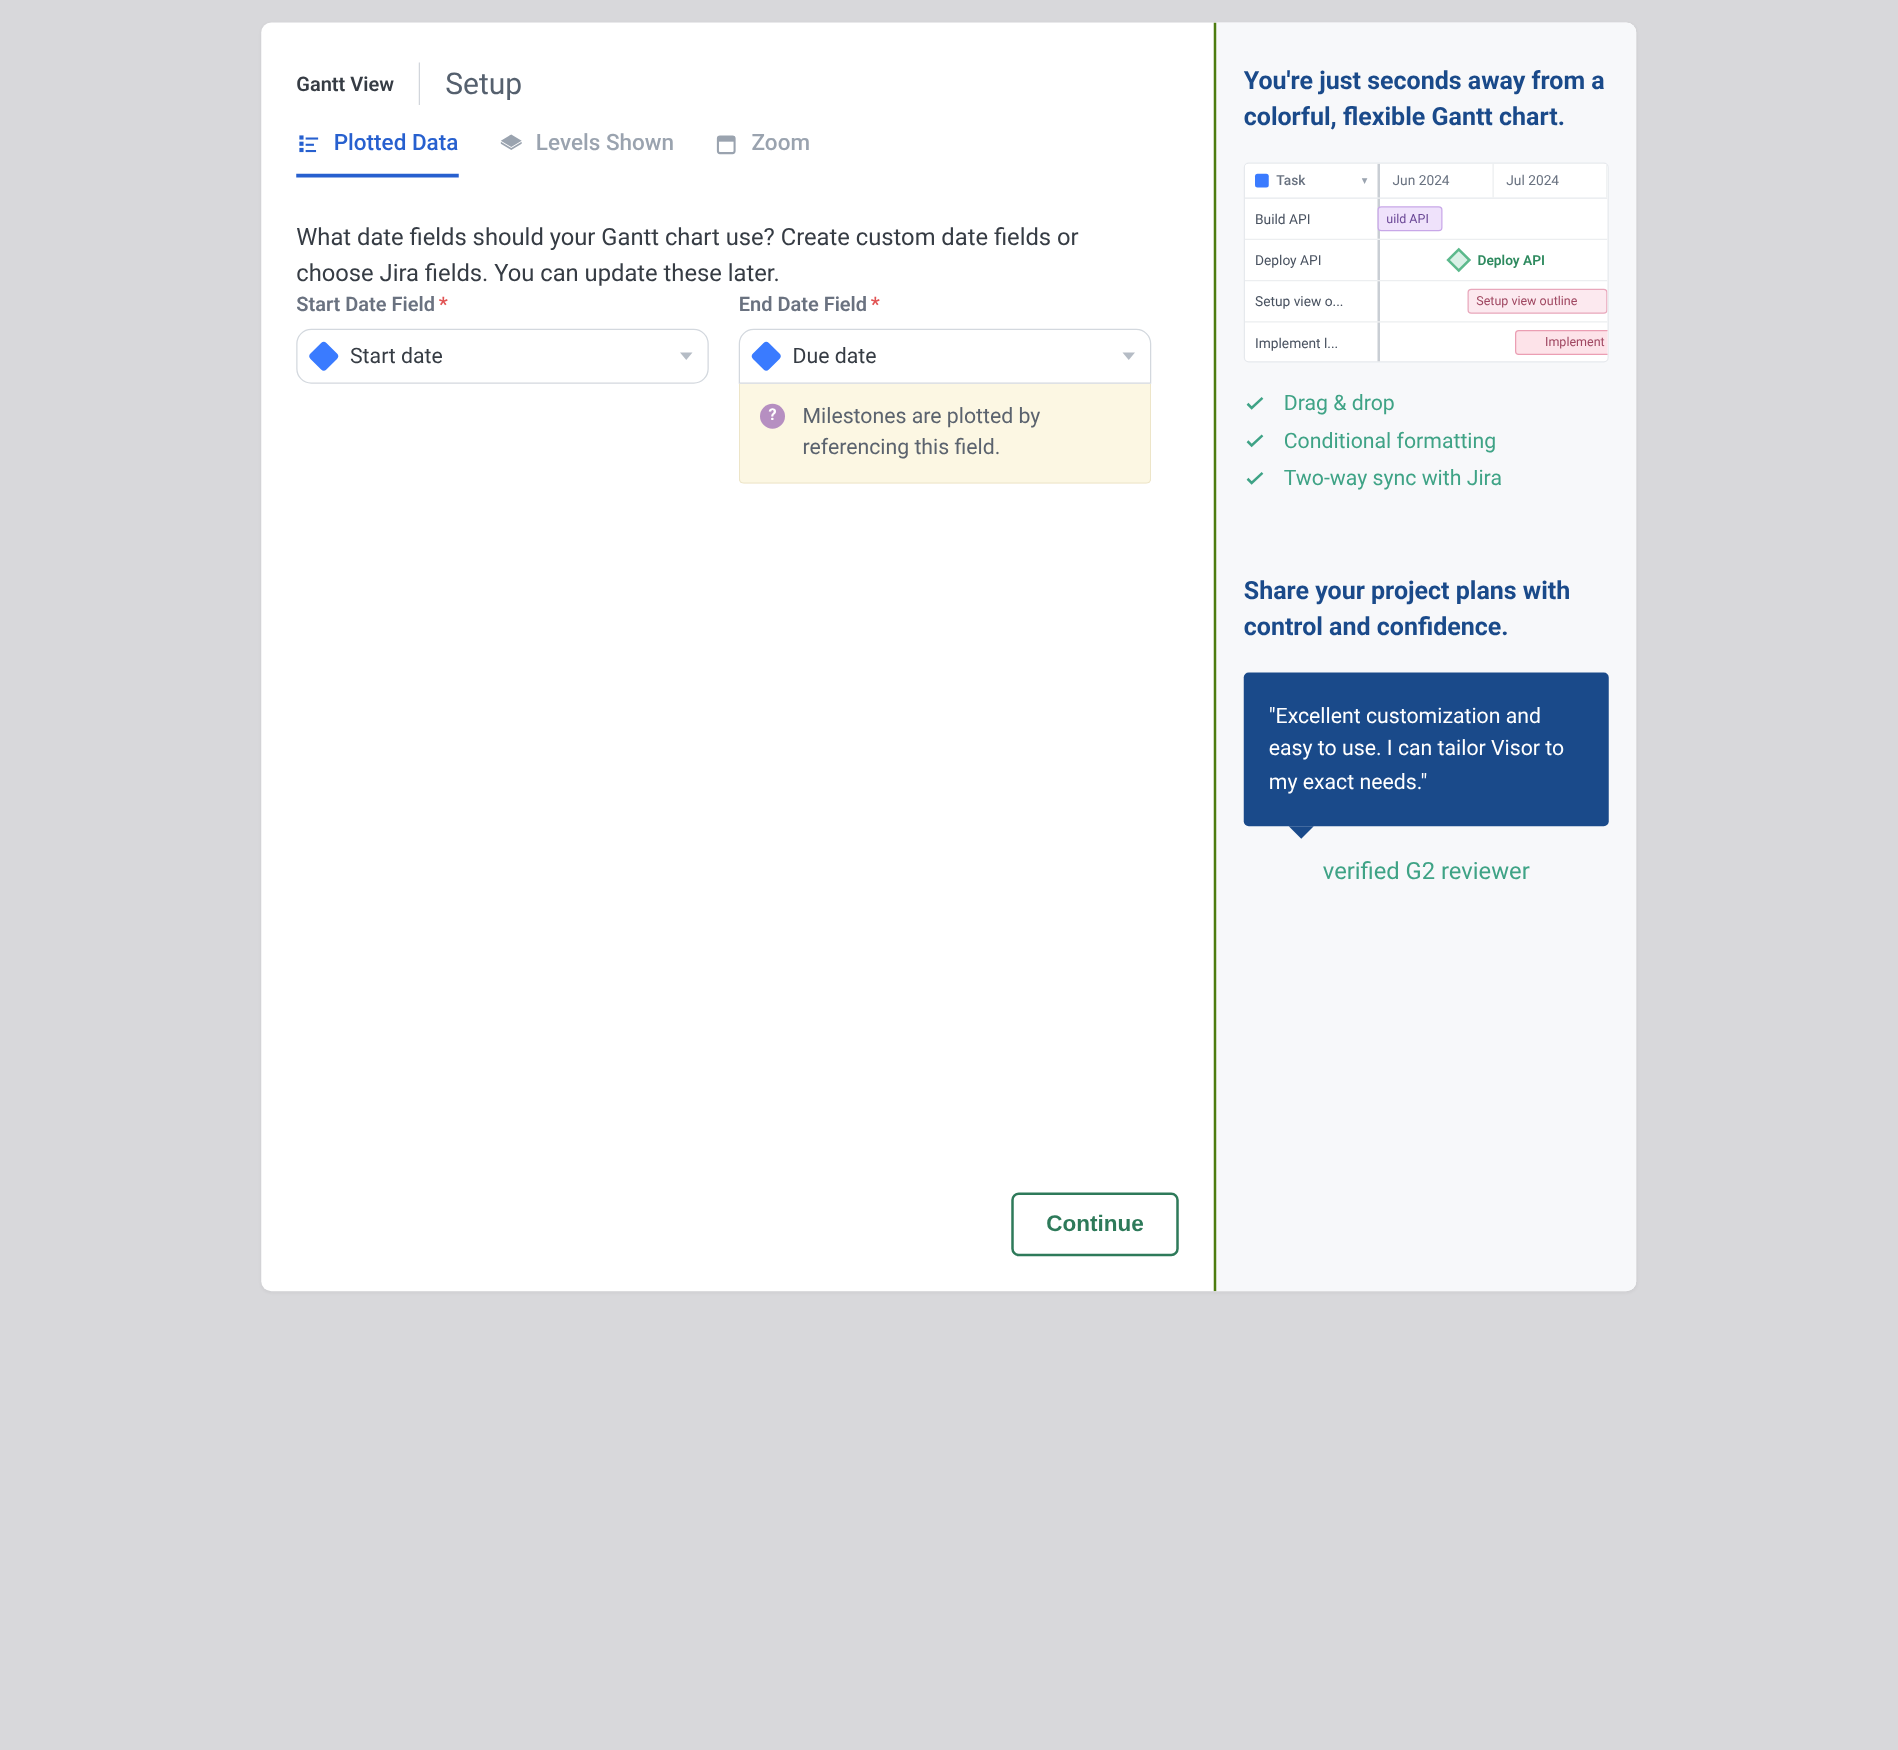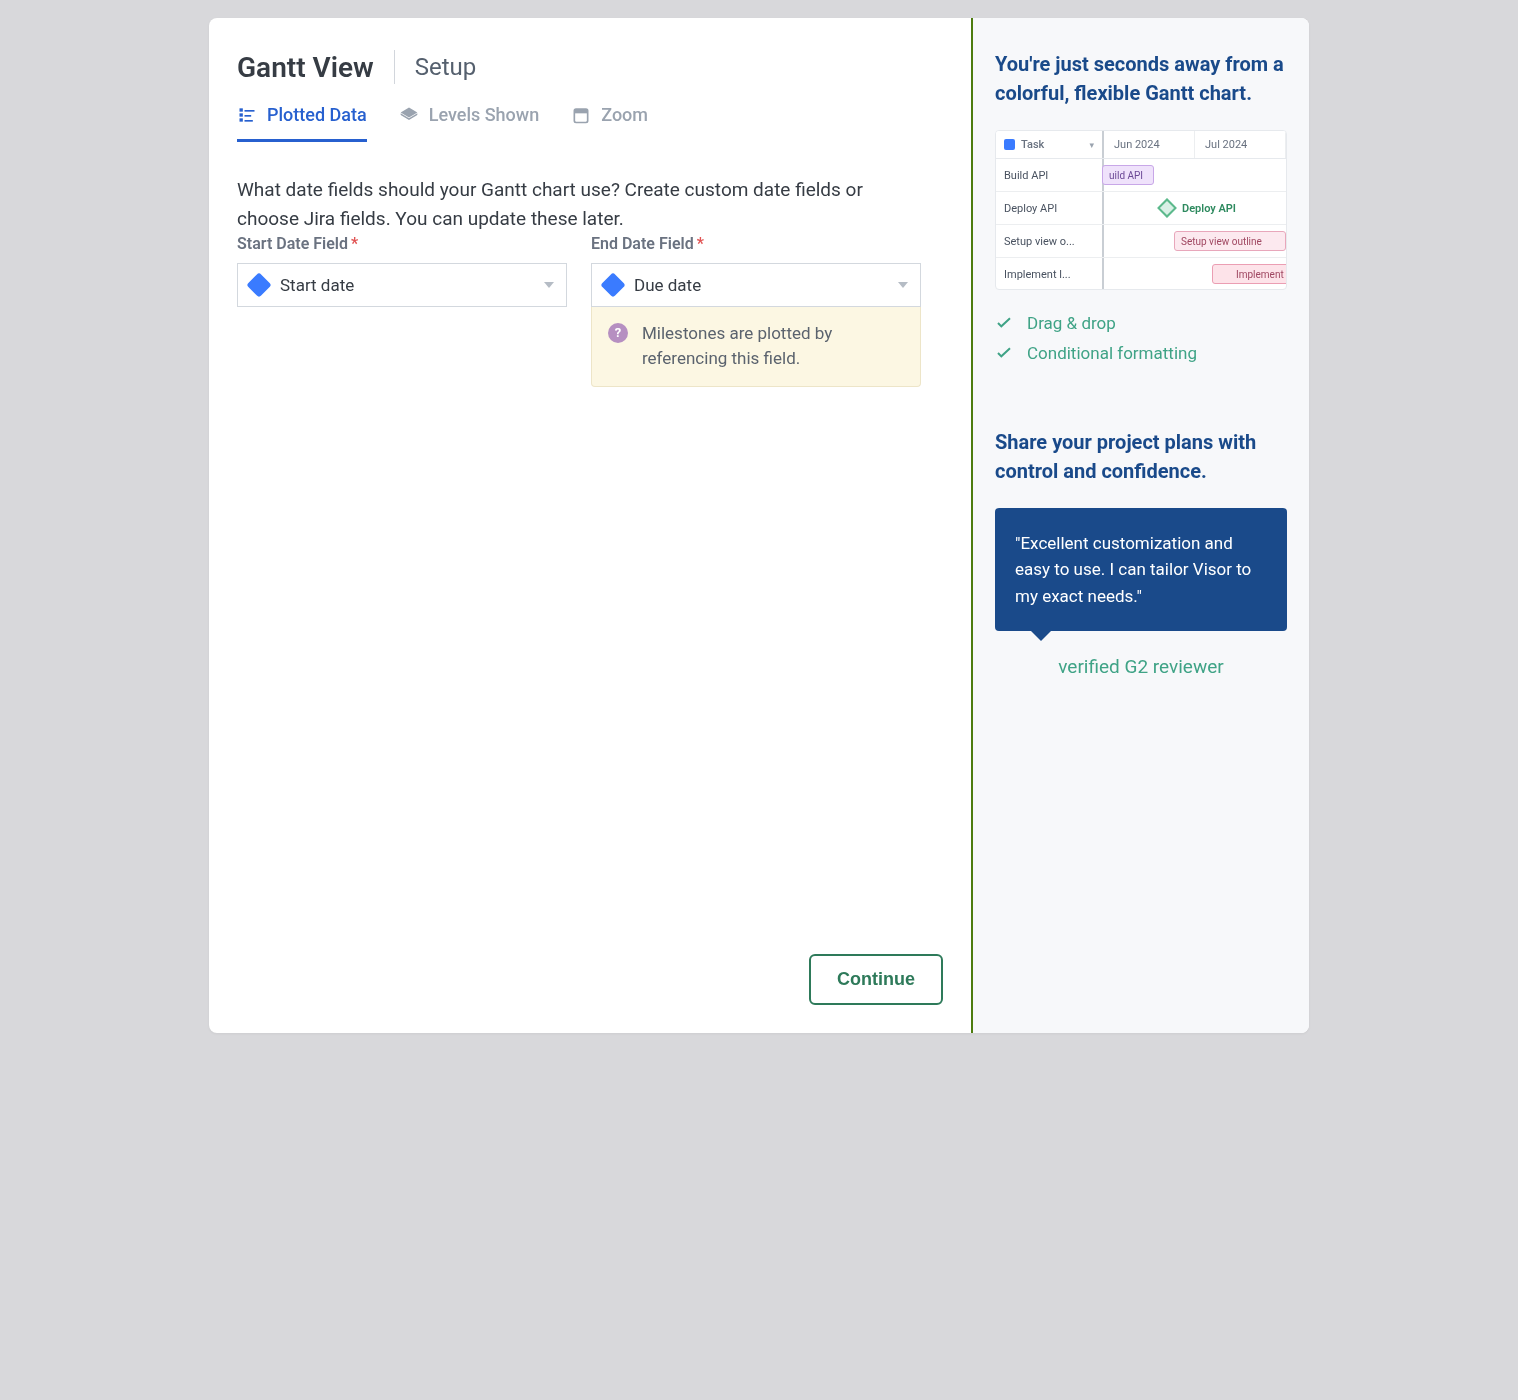--- a/index.html
+++ b/index.html
@@ -31,21 +31,21 @@
       padding: 32px 22px 28px 22px;
       border-left: 2px solid #4d7c0f;
     }
     .header-row {
       display: flex;
       align-items: center;
       gap: 20px;
       margin-bottom: 20px;
     }
     .header-title {
-      font-size: 28px;
+      font-size: 16px;
       font-weight: 600;
       color: #363c44;
     }
     .divider-v {
       width: 1px;
       height: 34px;
       background: #d2d6dc;
     }
     .header-sub {
       font-size: 24px;
@@ -93,21 +93,21 @@
       color: #6a7280;
       margin-bottom: 10px;
     }
     .req { color: #e15353; margin-left: 3px; }
     .select {
       display: flex;
       align-items: center;
       gap: 12px;
       height: 44px;
       border: 1px solid #d3d8de;
-      border-radius: 0;
+      border-radius: 12px;
       padding: 0 12px;
       font-size: 17px;
       color: #363c44;
       cursor: pointer;
       position: relative;
       background: #fff;
     }
     .select-value { flex: 1; }
     .caret-icon {
       width: 0; height: 0;
@@ -405,20 +405,26 @@
             <path d="M3 9l5 5L21 2"></path>
           </svg>
         <span>Drag &amp; drop</span>
       </div>
       <div class="feature-item">
         <svg class="check-icon" viewBox="0 0 24 18" fill="none" stroke="currentColor" stroke-width="3">
             <path d="M3 9l5 5L21 2"></path>
           </svg>
         <span>Conditional formatting</span>
       </div>
+      <div class="feature-item">
+        <svg class="check-icon" viewBox="0 0 24 18" fill="none" stroke="currentColor" stroke-width="3">
+            <path d="M3 9l5 5L21 2"></path>
+          </svg>
+        <span>Two-way sync with Jira</span>
+      </div>
     </div>
 
     <div class="r-heading">Share your project plans with control and confidence.</div>
 
     <div class="quote-box">
       <span>"Excellent customization and easy to use. I can tailor Visor to my exact needs."</span>
       <div class="quote-tail"></div>
     </div>
     <div class="reviewer">verified G2 reviewer</div>
   </div>

